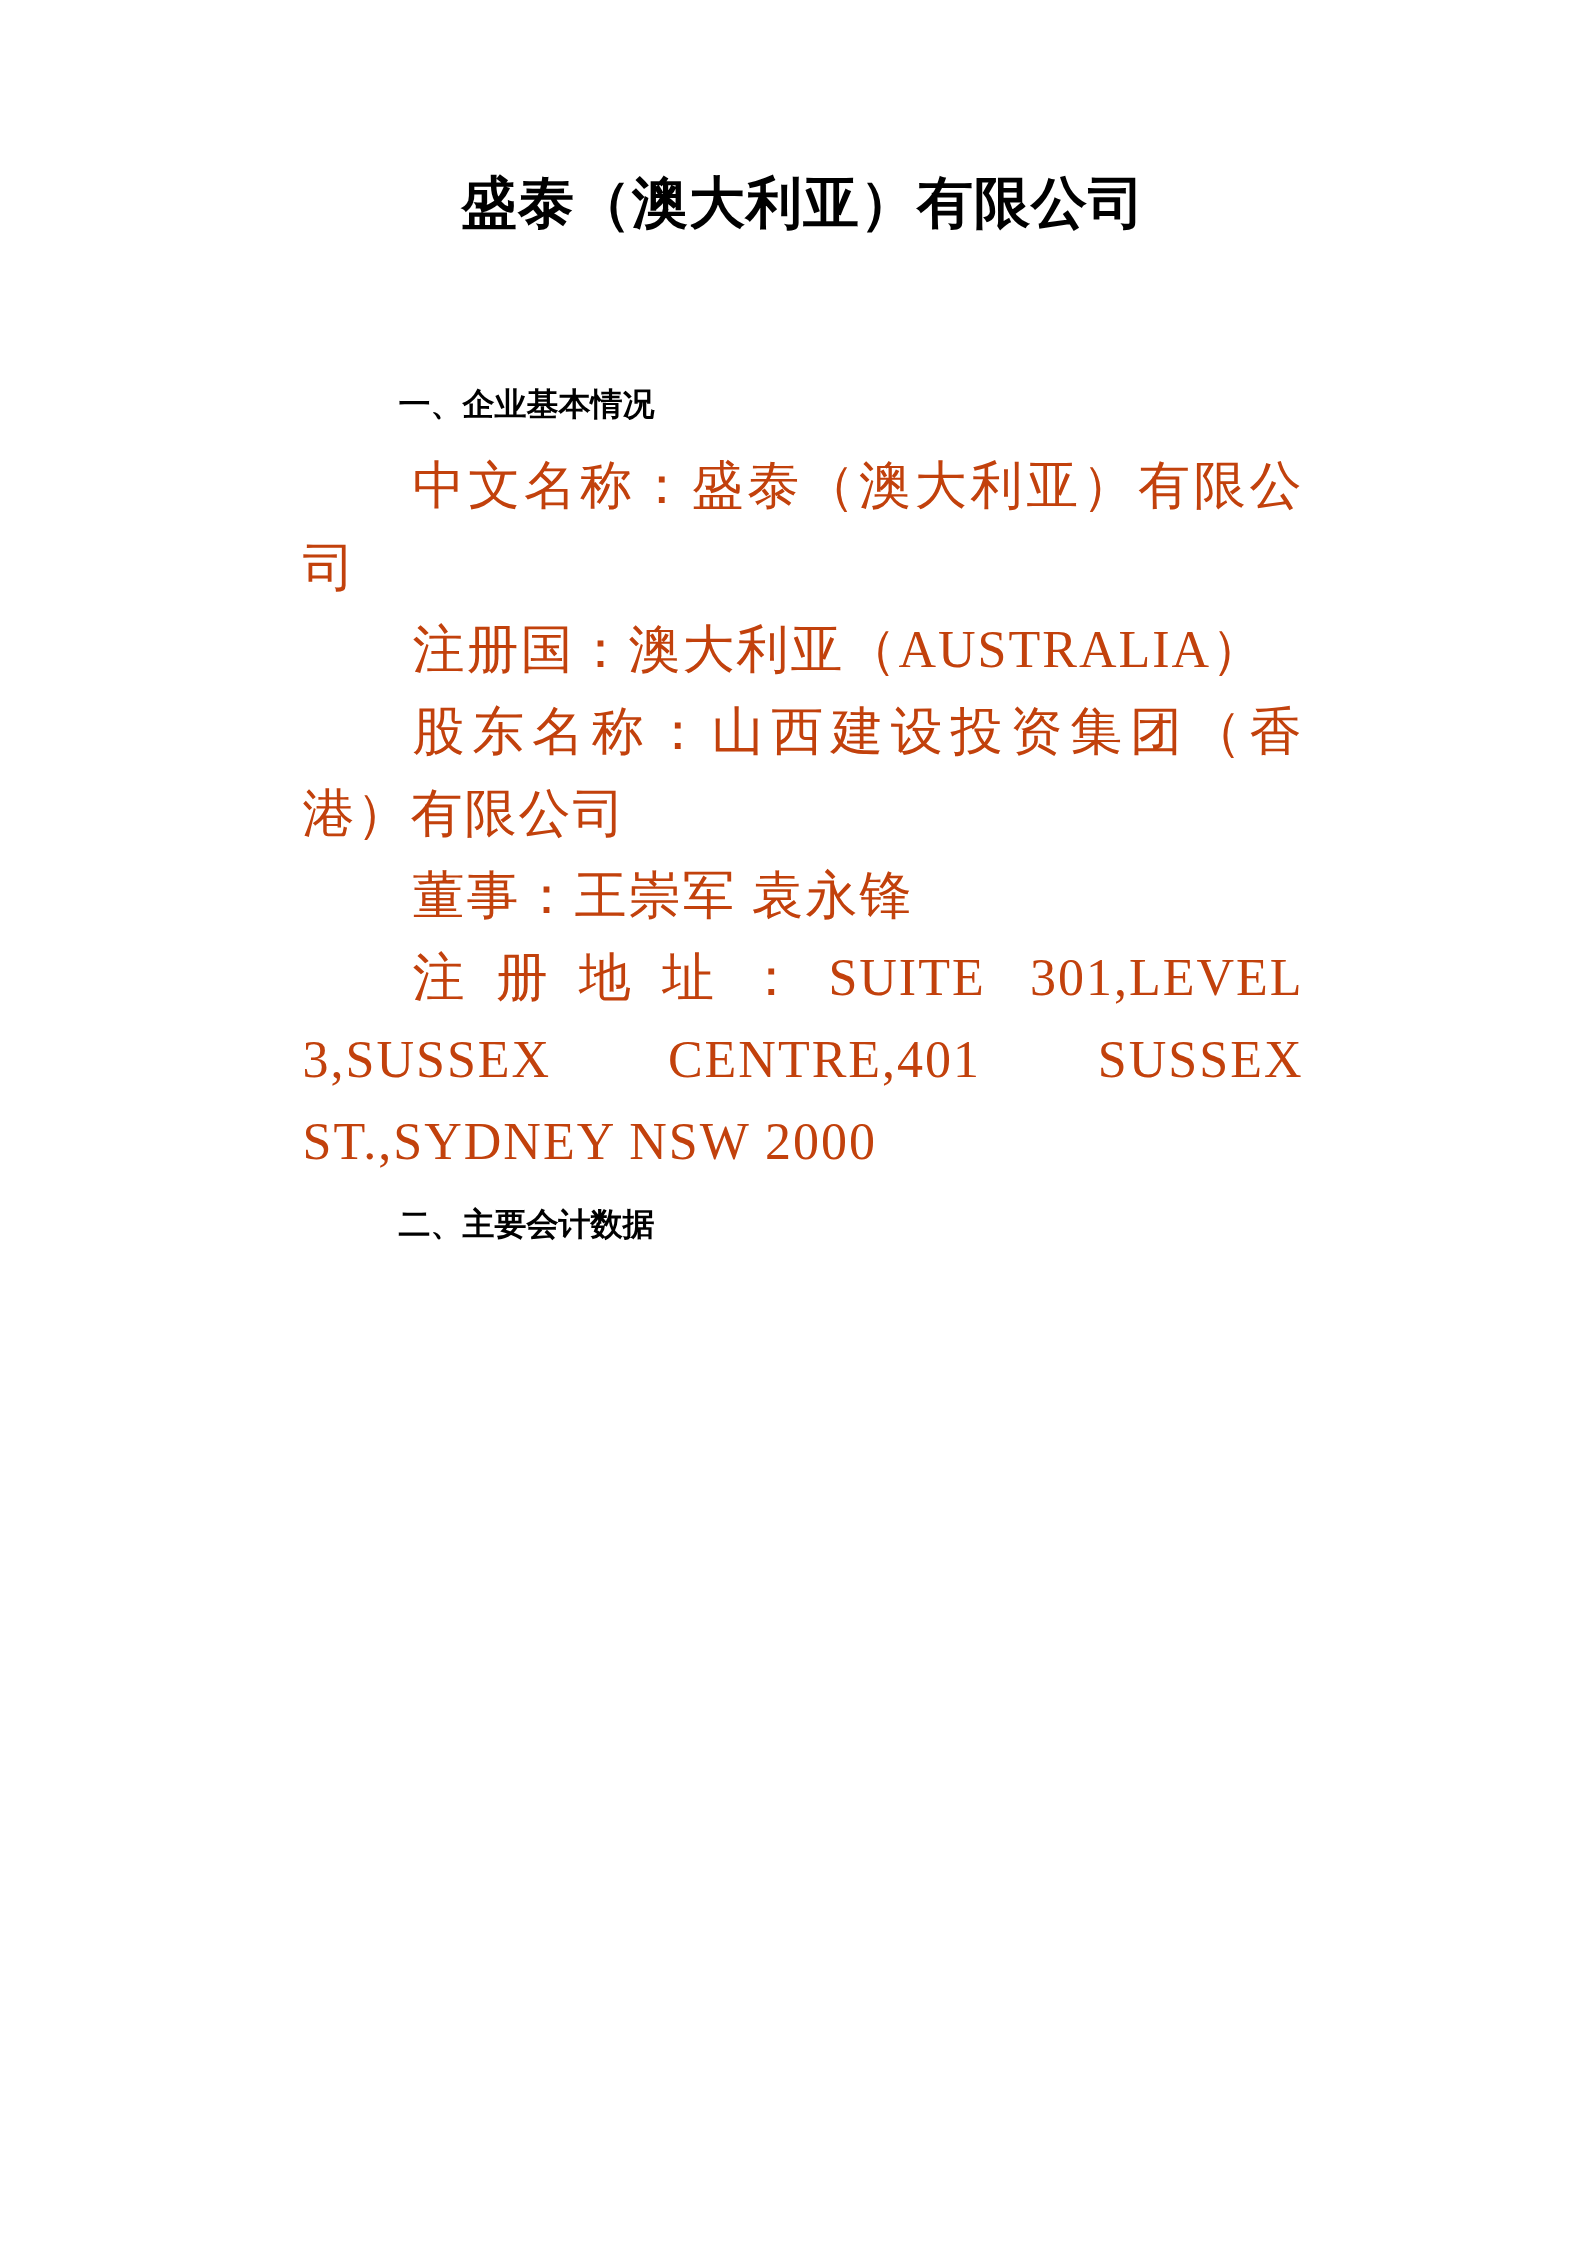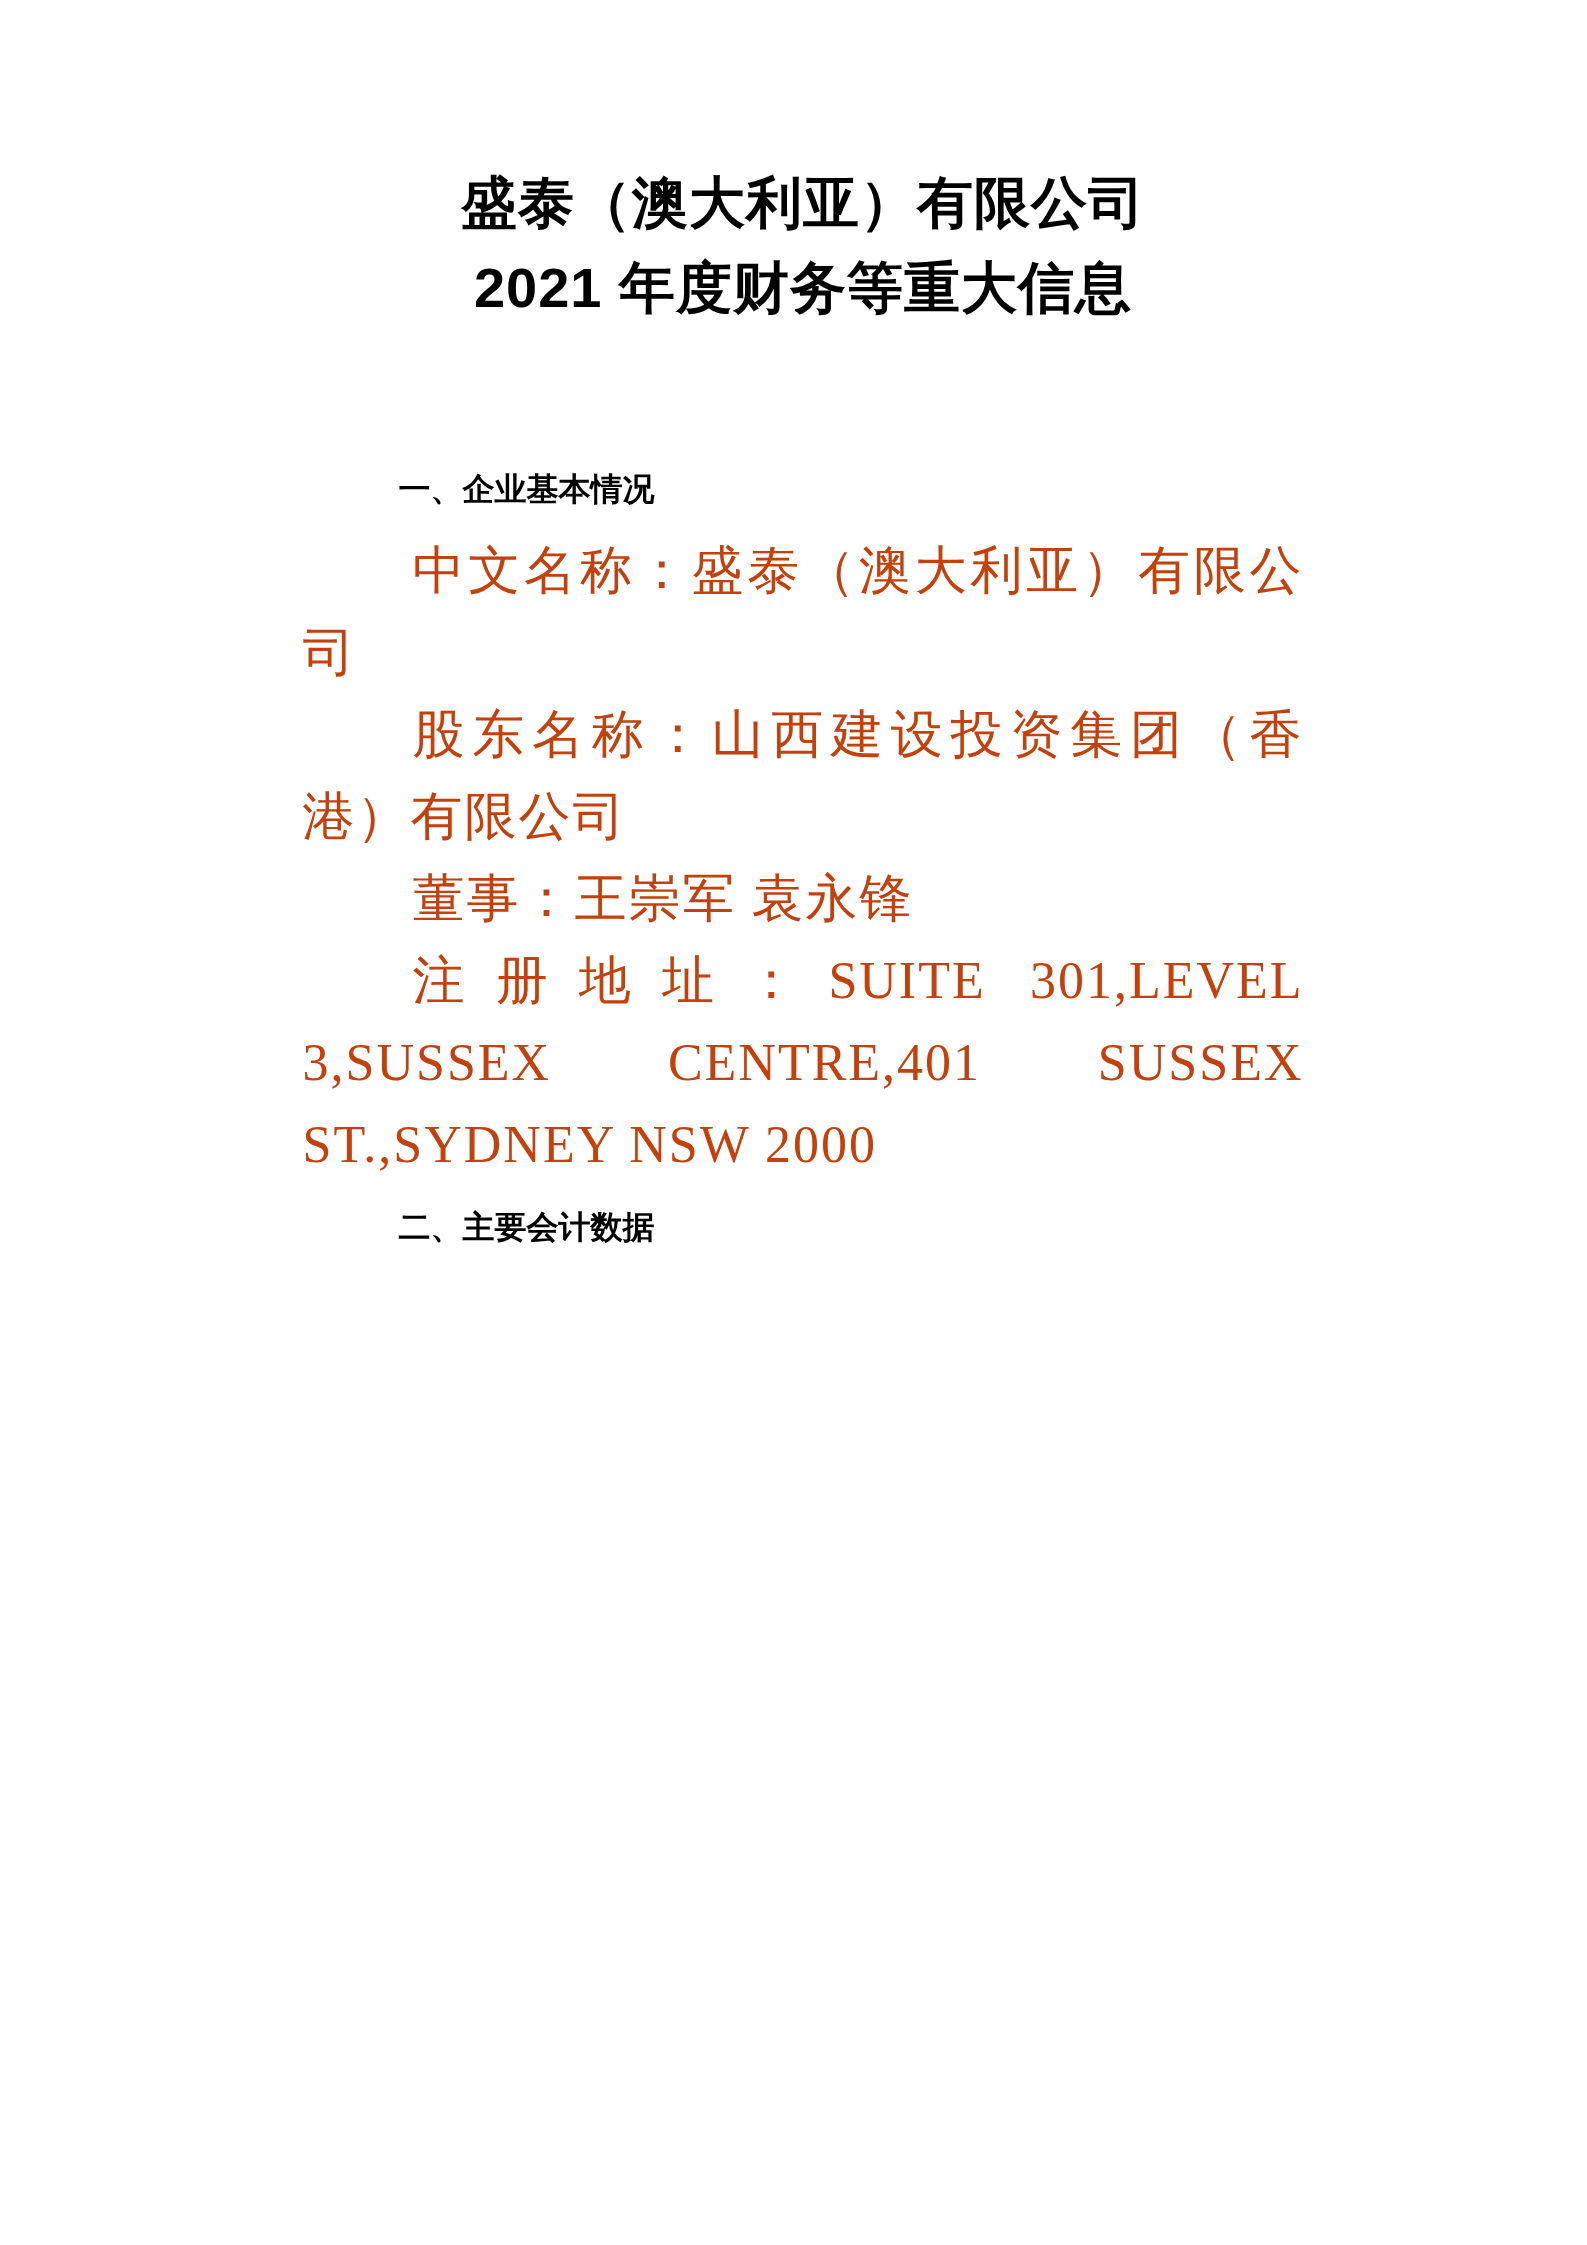--- a/index.html
+++ b/index.html
@@ -54,27 +54,27 @@
     color: #c2410c;
   }
 </style>
 </head>
 <body>
 
 <div class="page">
 
   <h1 class="doc-title">盛泰（澳大利亚）有限公司</h1>
 
-  <h1 class="doc-title">2021 年度财务等重大信息</h1>
 
   <h2 class="section-heading first">一、企业基本情况</h2>
 
   <p class="body-para">中文名称：盛泰（澳大利亚）有限公司</p>
 
 
+  <p class="body-para">注册国：澳大利亚（AUSTRALIA）</p>
 
   <p class="body-para">股东名称：山西建设投资集团（香港）有限公司</p>
 
   <p class="body-para">董事：王崇军 袁永锋</p>
 
 
   <p class="body-para">注册地址：SUITE 301,LEVEL 3,SUSSEX CENTRE,401 SUSSEX ST.,SYDNEY NSW 2000</p>
 
 
   <h2 class="section-heading">二、主要会计数据</h2>

